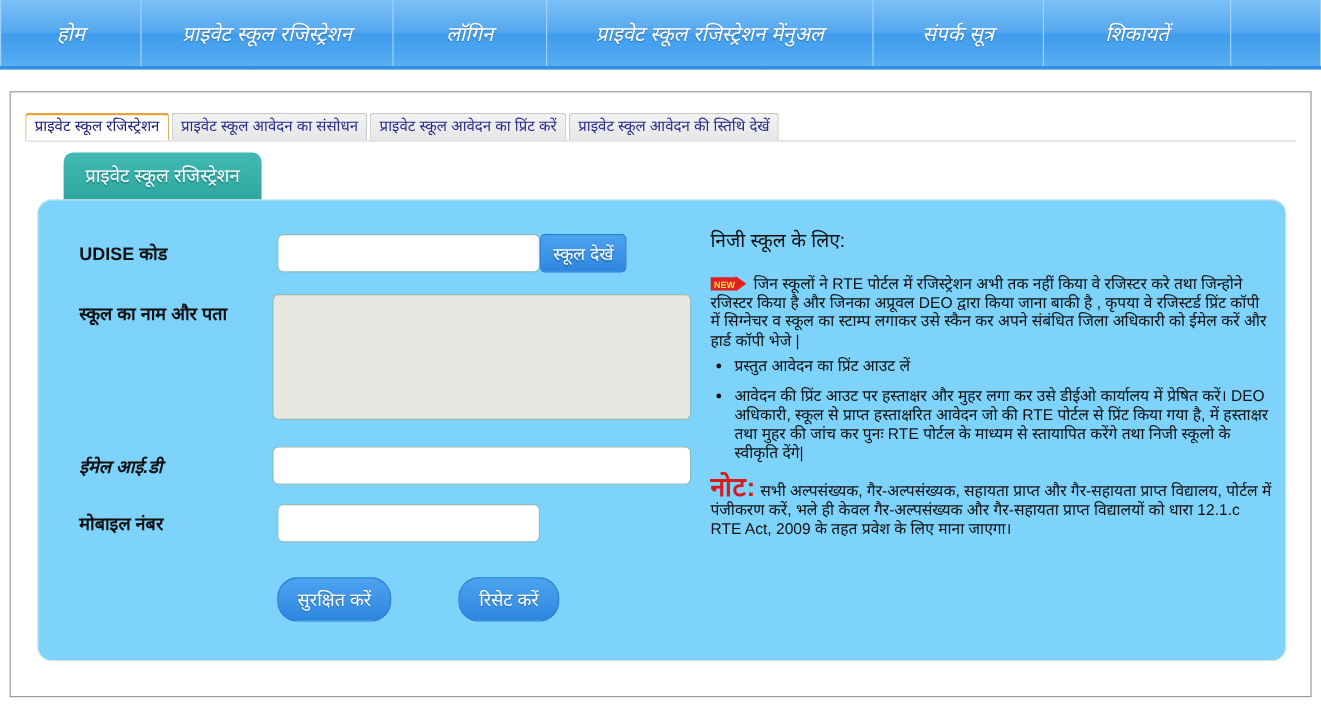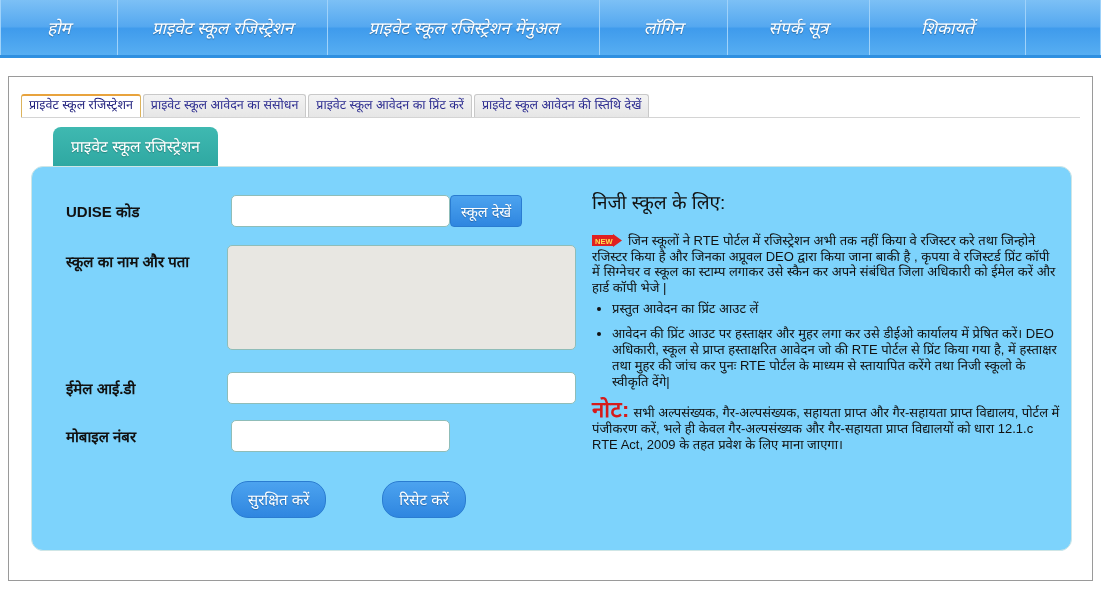--- a/index.html
+++ b/index.html
@@ -177,21 +177,21 @@
 
   
   .info-col {
     position: absolute;
     left: 560px;
     top: 22px;
     width: 468px;
     color: #111111;
   }
   .info-title {
-    font-size: 19px;
+    font-size: 16px;
     margin-bottom: 18px;
   }
   .newline-wrap {
     position: relative;
     font-size: 13px;
     line-height: 15.5px;
     margin-bottom: 6px;
   }
   .new-badge {
     display: inline-block;
@@ -234,25 +234,25 @@
 
 <div class="page">
 
   <div class="topnav">
     <div class="nav-item" style="width:118px">
         <span>होम</span>
       </div>
     <div class="nav-item" style="width:210px">
         <span>प्राइवेट स्कूल रजिस्ट्रेशन</span>
       </div>
+    <div class="nav-item" style="width:128px">
+        <span>लॉगिन</span>
+      </div>
     <div class="nav-item" style="width:272px">
         <span>प्राइवेट स्कूल रजिस्ट्रेशन मेंनुअल</span>
-      </div>
-    <div class="nav-item" style="width:128px">
-        <span>लॉगिन</span>
       </div>
     <div class="nav-item" style="width:142px">
         <span>संपर्क सूत्र</span>
       </div>
     <div class="nav-item" style="width:156px">
         <span>शिकायतें</span>
       </div>
     <div class="nav-spacer"></div>
   </div>
 
@@ -277,21 +277,21 @@
           <input class="txt" type="text" style="width: 219px; height: 32px;" value="">
           <button class="blue-btn" style="height:32px;text-align:right;">स्कूल देखें</button>
         </div>
 
         <div class="frow" style="left:34px; top:78px; width:510px;">
           <div class="flabel" style="width:165px; padding-top:6px;">स्कूल का नाम और पता</div>
           <textarea class="txt readonly" style="width: 356px; height: 105px;"></textarea>
         </div>
 
         <div class="frow" style="left:34px; top:205px; width:510px;">
-          <div class="flabel" style="width:165px; padding-top:6px;">ईमेल आई.डी</div>
+          <div class="flabel" style="width:165px; padding-top:6px;font-style:italic;">ईमेल आई.डी</div>
           <input class="txt" type="text" style="width: 356px; height: 32px;" value="">
         </div>
 
         <div class="frow" style="left:34px; top:253px; width:510px;">
           <div class="flabel" style="width:165px; padding-top:6px;">मोबाइल नंबर</div>
           <input class="txt" type="text" style="width: 219px; height: 32px;" value="">
         </div>
 
         <div class="frow" style="left:199px; top:314px;">
           <button class="blue-btn lg">सुरक्षित करें</button>

